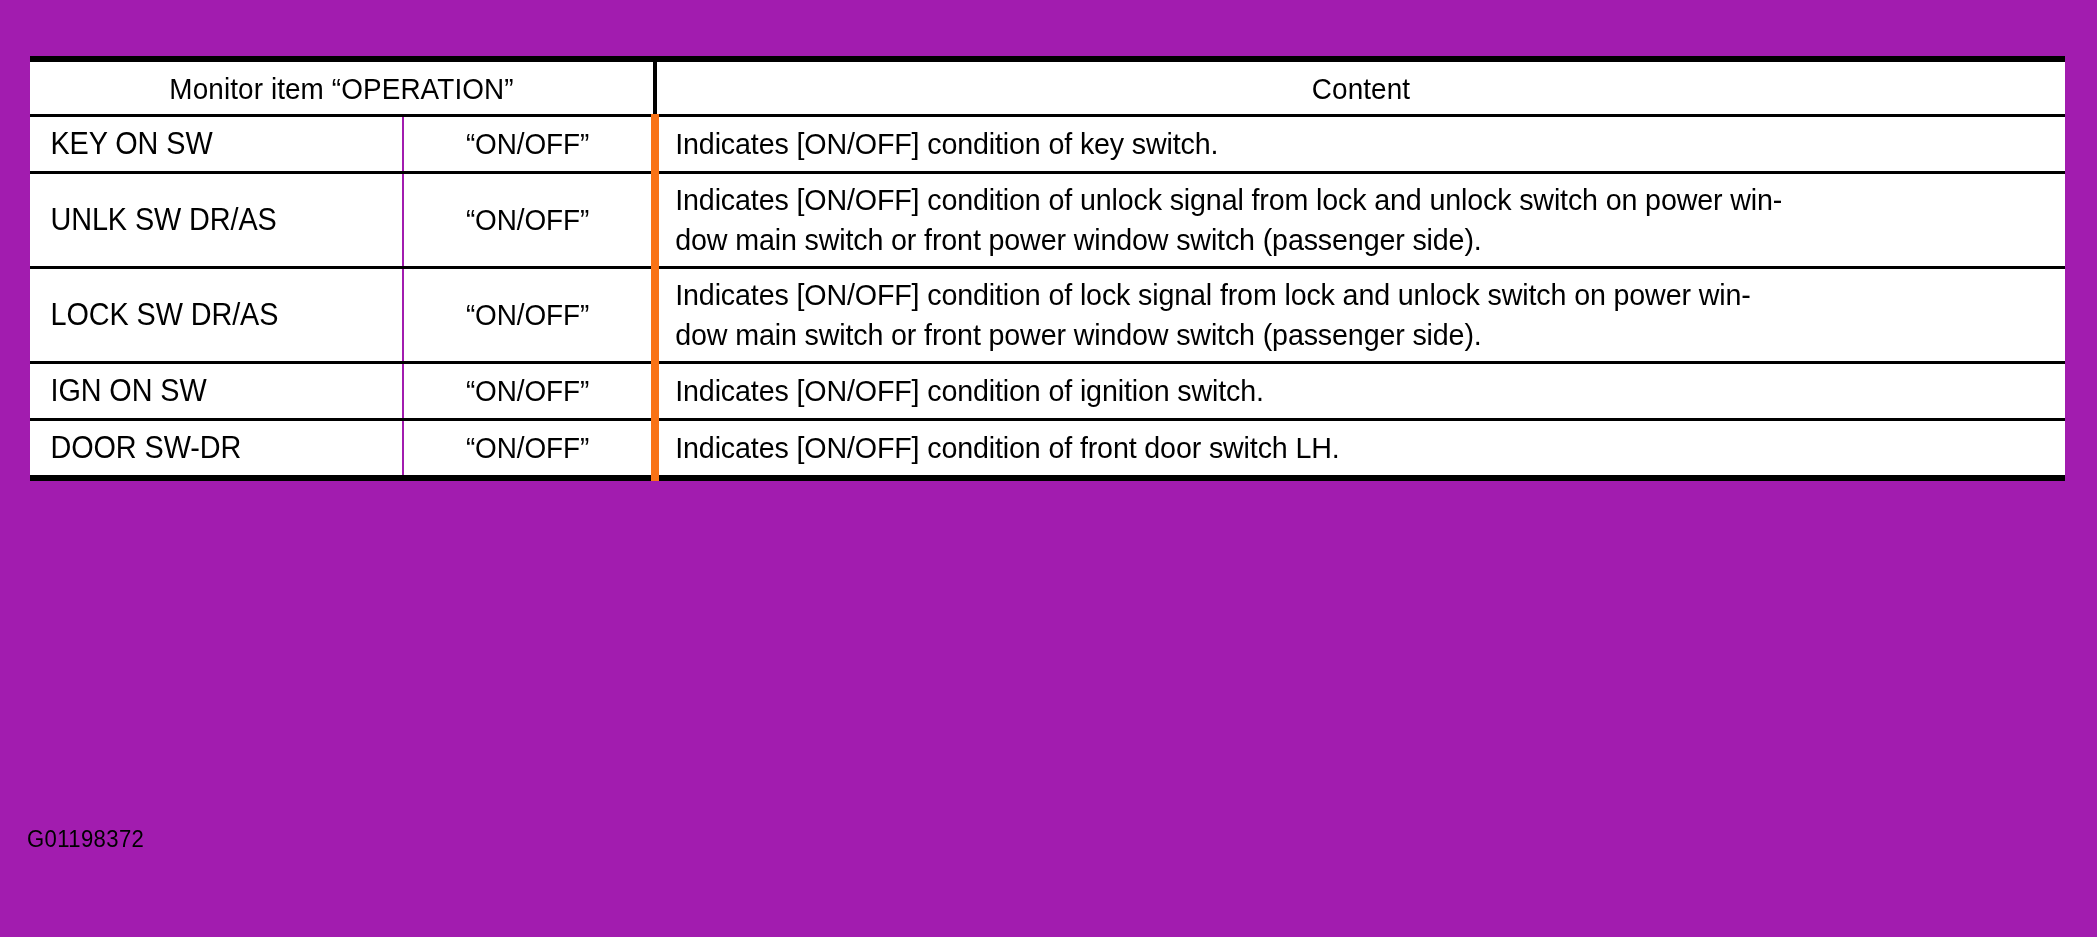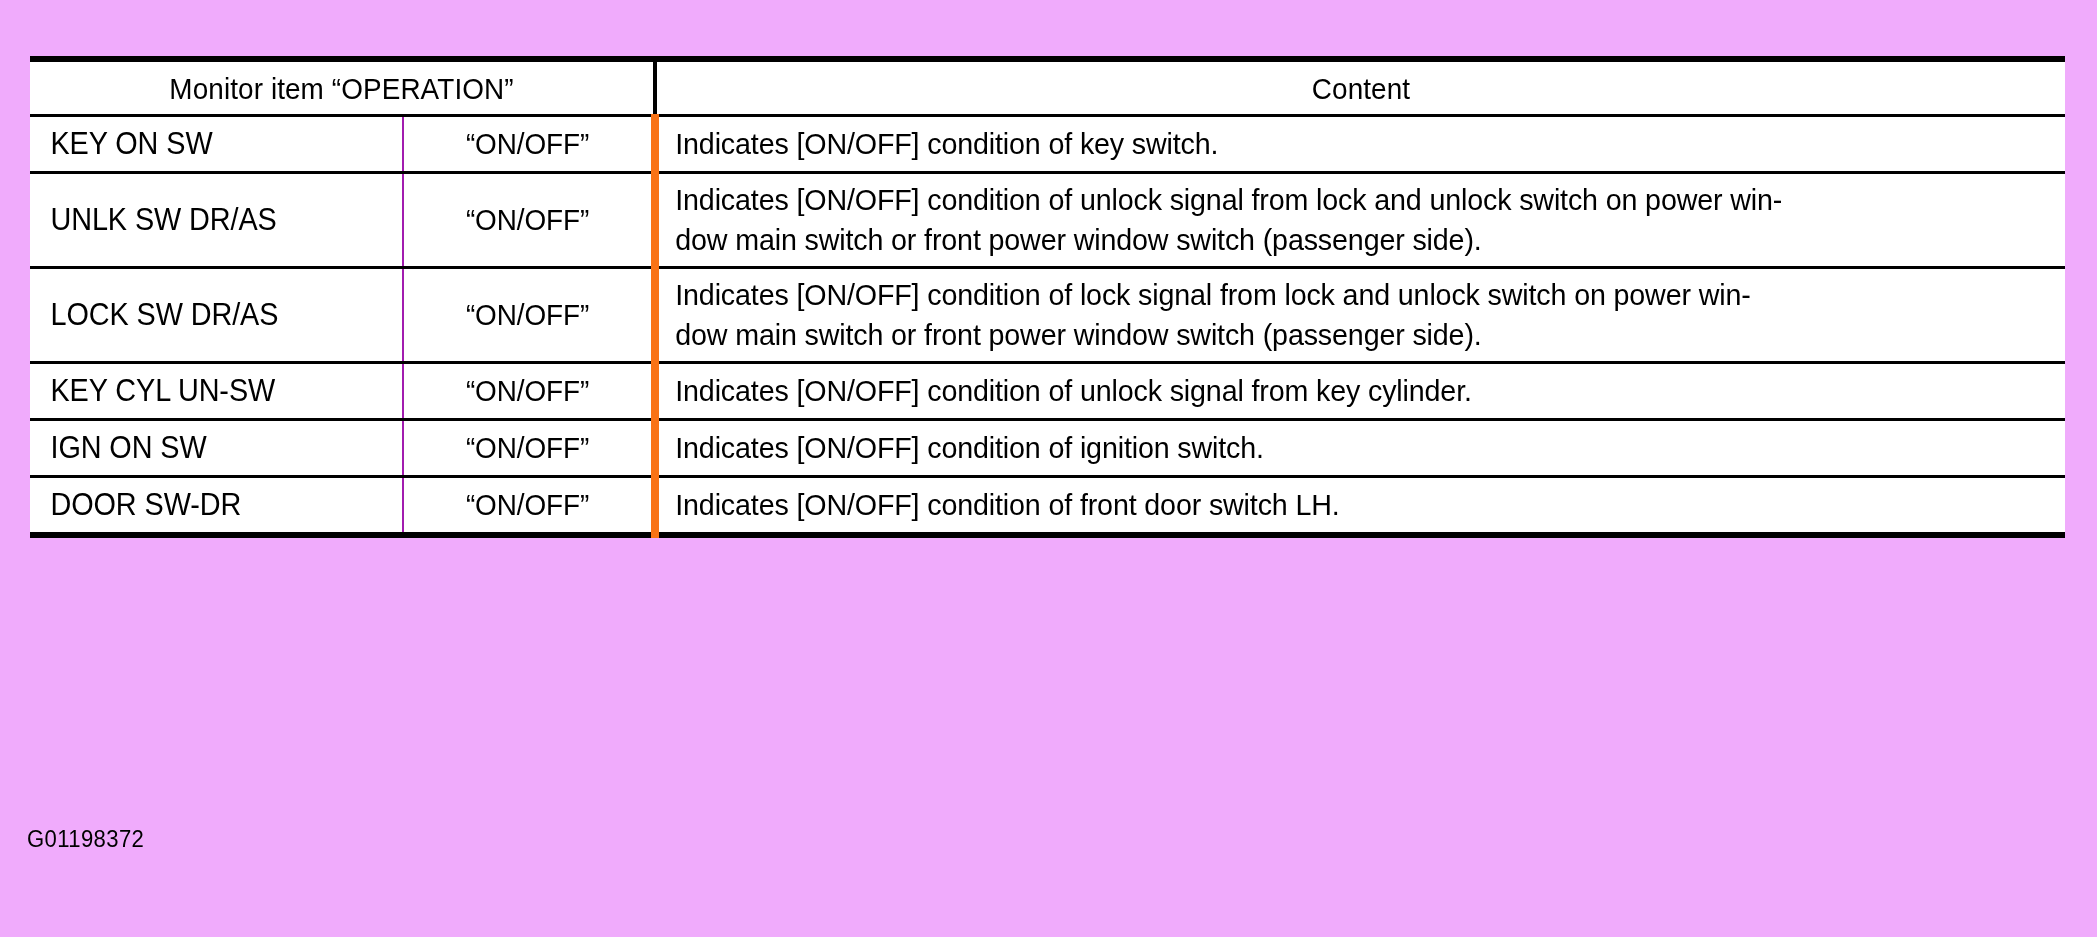--- a/index.html
+++ b/index.html
@@ -13,21 +13,21 @@
     height: 937px;
     font-family: "Liberation Sans", "DejaVu Sans", sans-serif;
     color: #000000;
     overflow: hidden;
   }
 
   .page {
     position: relative;
     width: 2097px;
     height: 937px;
-    background: #f0abfc;
+    background: #a21caf;
   }
 
   
   .table-wrap {
     position: absolute;
     left: 30px;
     top: 56px;
     width: 2035px;
   }
 
@@ -191,33 +191,20 @@
             </td>
             <td class="cell-content">
               <span class="txt content-label">
                 <span class="ln">Indicates [ON/OFF] condition of lock signal from lock and unlock switch on power win-</span>
                 <span class="ln">dow main switch or front power window switch (passenger side).</span>
               </span>
             </td>
           </tr>
           <tr class="row-single">
             <td class="cell-name">
-              <span class="txt name-label">KEY CYL UN-SW</span>
-            </td>
-            <td class="cell-oper">
-              <span class="txt oper-label">“ON/OFF”</span>
-            </td>
-            <td class="cell-content">
-              <span class="txt content-label">
-                <span class="ln">Indicates [ON/OFF] condition of unlock signal from key cylinder.</span>
-              </span>
-            </td>
-          </tr>
-          <tr class="row-single">
-            <td class="cell-name">
               <span class="txt name-label">IGN ON SW</span>
             </td>
             <td class="cell-oper">
               <span class="txt oper-label">“ON/OFF”</span>
             </td>
             <td class="cell-content">
               <span class="txt content-label">
                 <span class="ln">Indicates [ON/OFF] condition of ignition switch.</span>
               </span>
             </td>

